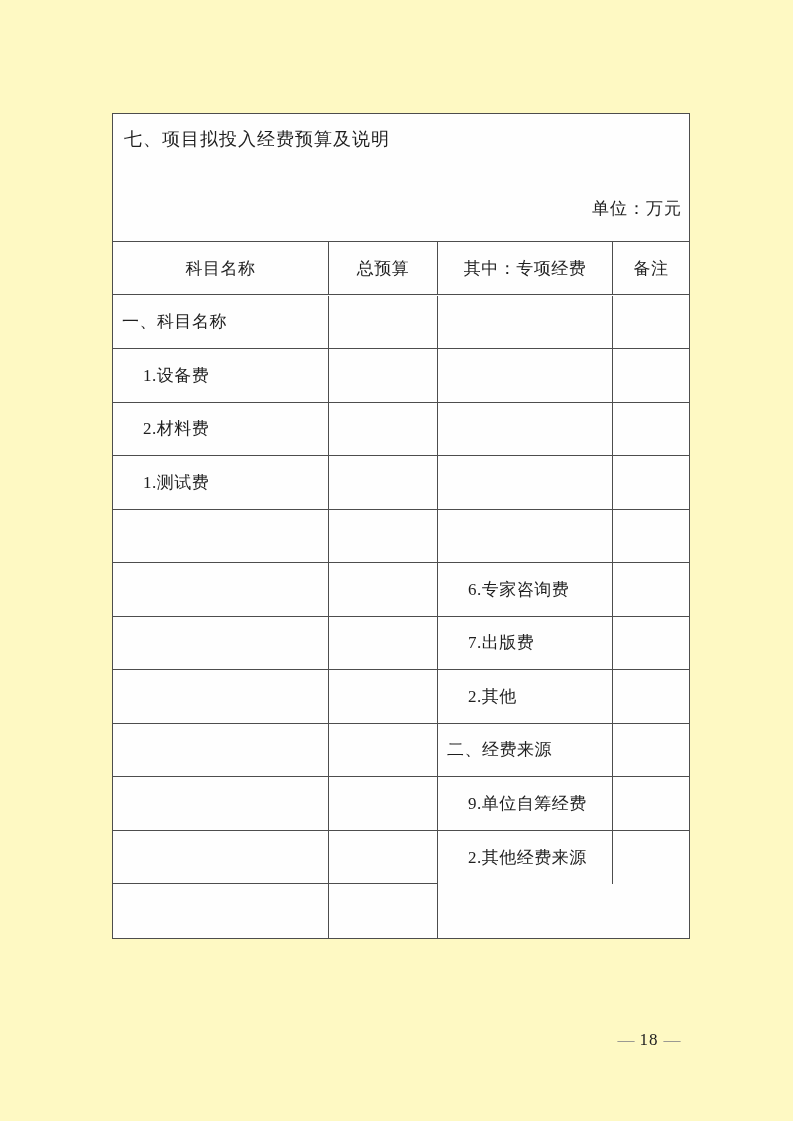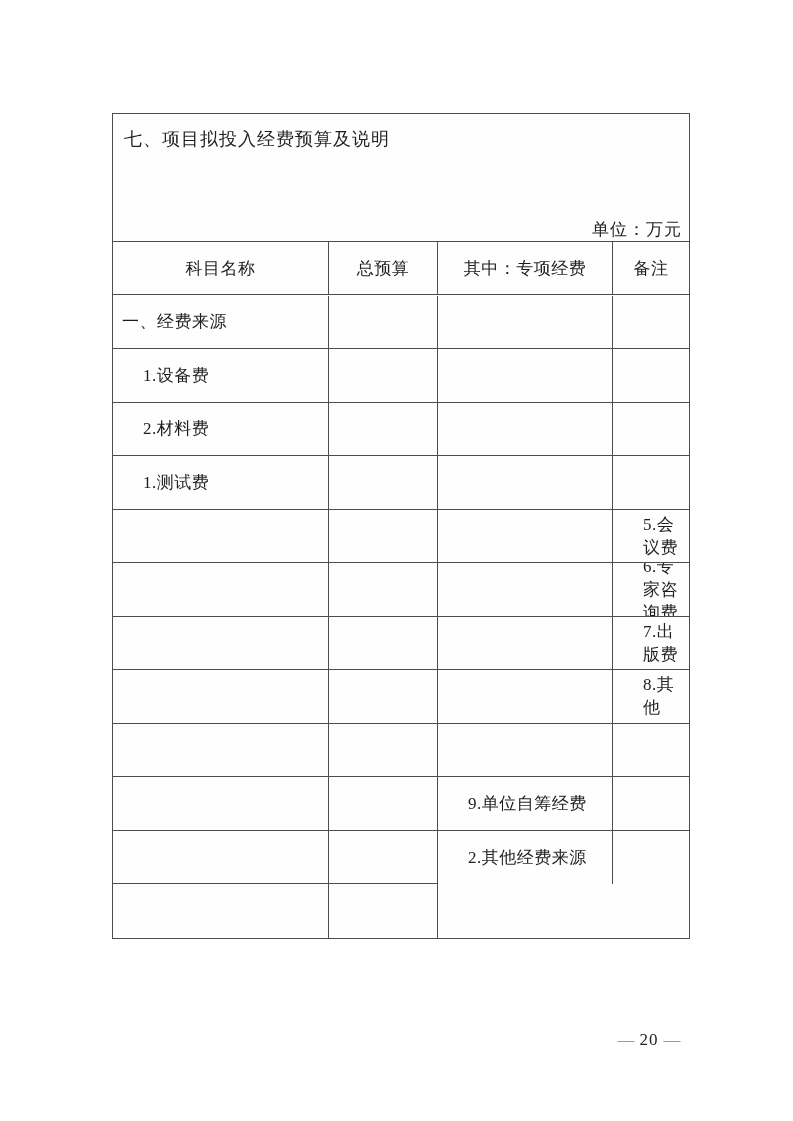--- a/index.html
+++ b/index.html
@@ -11,21 +11,21 @@
   html,body{background:#e9e9e9;}
   body{
     font-family:"Liberation Serif","DejaVu Serif",serif;
     color:var(--text-color);
   }
   .page{
     position:relative;
     width:793px;
     height:1121px;
     margin:0 auto;
-    background:#ffffff;
+    background:#fef9c3;
     overflow:hidden;
   }
   
   .budget-table{
     position:absolute;
     left:112px;
     top:113px;
     width:578px;
     border:1px solid var(--border-color);
     background:#fefefe;
@@ -39,21 +39,21 @@
     position:absolute;
     left:11px;
     top:13px;
     font-size:18px;
     letter-spacing:1px;
     white-space:nowrap;
   }
   .unit-label{
     position:absolute;
     right:7px;
-    bottom:0;
+    bottom:21px;
     font-size:17px;
     letter-spacing:1px;
   }
   .grid{
     display:grid;
     grid-template-columns:216px 109px 175px 76px;
     grid-auto-rows:53.5px;
   }
   .cell{
     border-right:1px solid var(--border-color);
@@ -99,21 +99,21 @@
       <div class="unit-label">单位：万元</div>
     </div>
 
     <div class="grid">
 
       <div class="cell head">科目名称</div>
       <div class="cell head">总预算</div>
       <div class="cell head">其中：专项经费</div>
       <div class="cell head">备注</div>
 
-      <div class="cell label-cell label-group">一、经费来源</div>
+      <div class="cell label-cell label-group">一、科目名称</div>
       <div class="cell blank-cell"></div>
       <div class="cell blank-cell"></div>
       <div class="cell blank-cell"></div>
 
       <div class="cell label-cell label-item">1.设备费</div>
       <div class="cell blank-cell"></div>
       <div class="cell blank-cell"></div>
       <div class="cell blank-cell"></div>
 
       <div class="cell label-cell label-item">2.材料费</div>
@@ -123,54 +123,54 @@
 
       <div class="cell label-cell label-item">1.测试费</div>
       <div class="cell blank-cell"></div>
       <div class="cell blank-cell"></div>
       <div class="cell blank-cell"></div>
 
       <div class="cell blank-cell"></div>
       <div class="cell blank-cell"></div>
       <div class="cell blank-cell"></div>
 
-      <div class="cell label-cell label-item">5.会议费</div>
       <div class="cell blank-cell"></div>
       <div class="cell blank-cell"></div>
       <div class="cell blank-cell"></div>
 
       <div class="cell label-cell label-item">6.专家咨询费</div>
       <div class="cell blank-cell"></div>
       <div class="cell blank-cell"></div>
       <div class="cell blank-cell"></div>
 
       <div class="cell label-cell label-item">7.出版费</div>
       <div class="cell blank-cell"></div>
       <div class="cell blank-cell"></div>
       <div class="cell blank-cell"></div>
 
-      <div class="cell label-cell label-item">8.其他</div>
+      <div class="cell label-cell label-item">2.其他</div>
       <div class="cell blank-cell"></div>
       <div class="cell blank-cell"></div>
       <div class="cell blank-cell"></div>
 
+      <div class="cell label-cell label-group">二、经费来源</div>
       <div class="cell blank-cell"></div>
       <div class="cell blank-cell"></div>
       <div class="cell blank-cell"></div>
 
       <div class="cell label-cell label-item">9.单位自筹经费</div>
       <div class="cell blank-cell"></div>
       <div class="cell blank-cell"></div>
       <div class="cell blank-cell"></div>
 
       <div class="cell label-cell label-item row-last">2.其他经费来源</div>
       <div class="cell blank-cell row-last"></div>
       <div class="cell blank-cell row-last"></div>
       <div class="cell blank-cell row-last"></div>
     </div>
 
   </section>
 
   <div class="page-number">
-    <span class="dash">—</span><span class="num">20</span><span class="dash">—</span>
+    <span class="dash">—</span><span class="num">18</span><span class="dash">—</span>
   </div>
 
 </div>
 
 </body></html>

